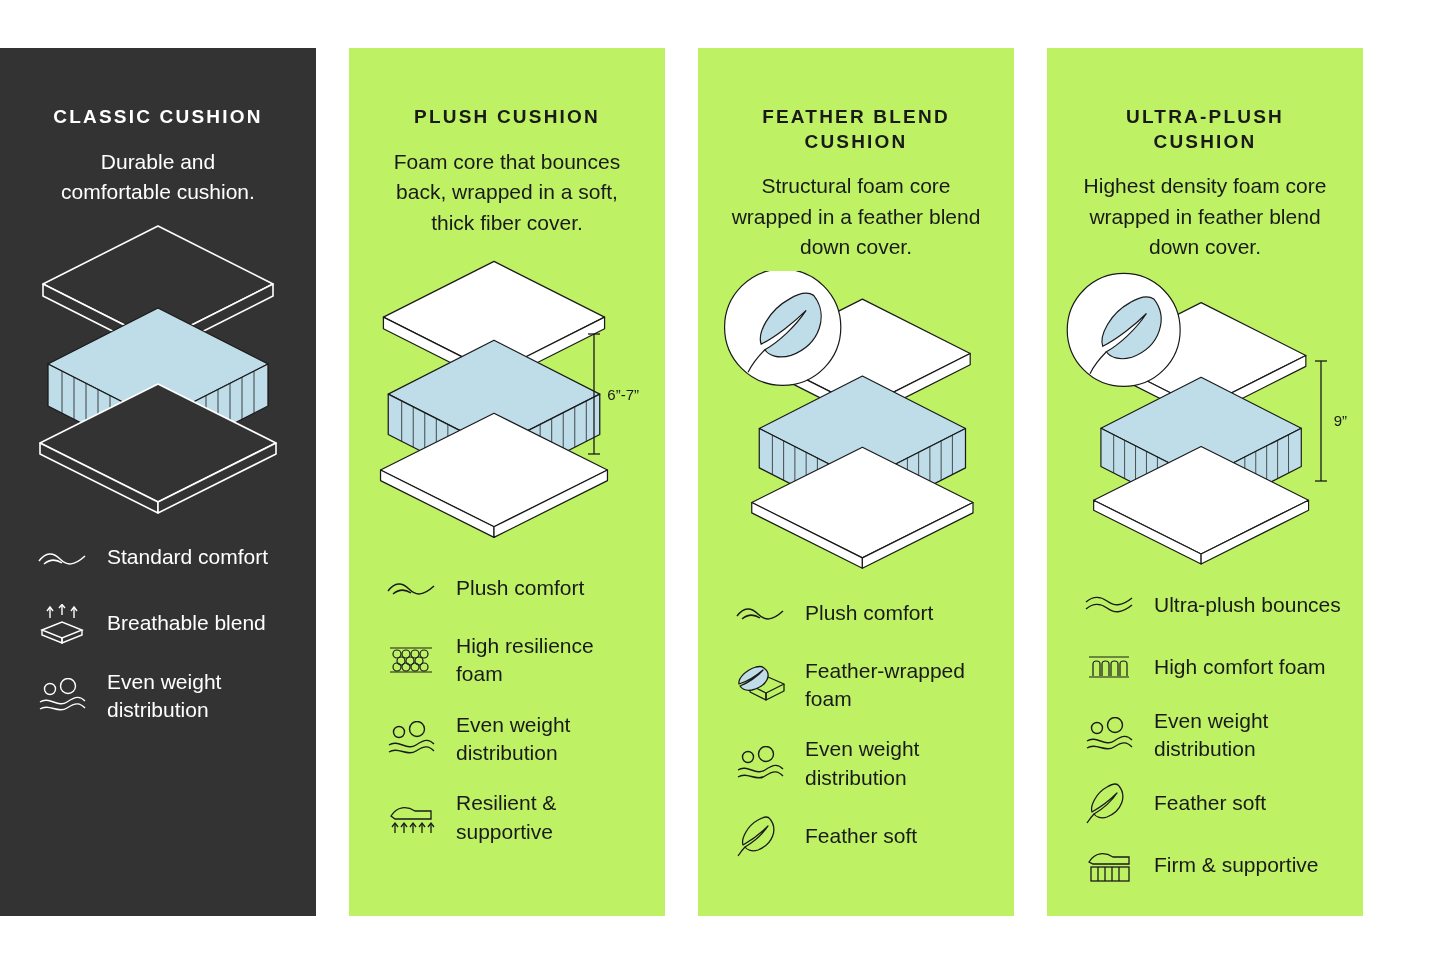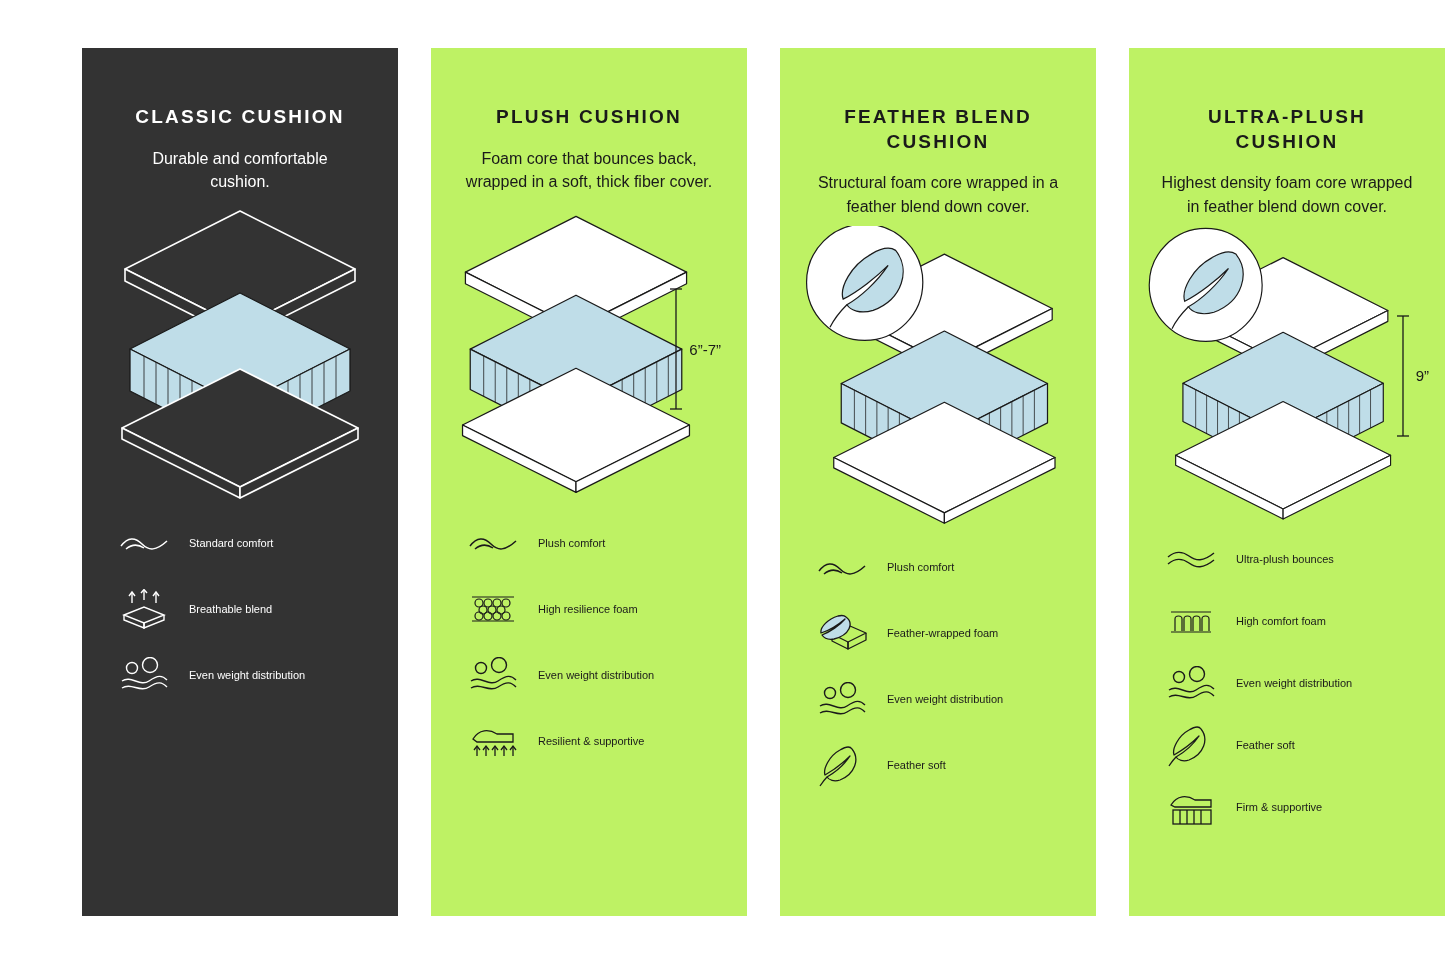--- a/index.html
+++ b/index.html
@@ -19,21 +19,21 @@
     height: 964px;
     background: #ffffff;
   }
   .cards {
     position: absolute;
     left: 0;
     top: 0;
     width: 1445px;
     height: 964px;
     display: flex;
-    justify-content: flex-end;
+    justify-content: flex-start;
     align-items: flex-start;
     gap: 33px;
     padding-top: 48px;
     box-sizing: border-box;
   }
   .card {
     width: 316px;
     height: 868px;
     position: relative;
     box-sizing: border-box;
@@ -52,21 +52,21 @@
     font-size: 19px;
     font-weight: bold;
     letter-spacing: 2.2px;
     line-height: 1.3;
     margin: 0;
     padding: 57px 24px 0 24px;
     text-transform: uppercase;
   }
   .card-desc {
     text-align: center;
-    font-size: 16px;
+    font-size: 21px;
     line-height: 1.45;
     margin: 0;
     padding: 17px 30px 0 30px;
   }
   .card.dark .card-desc {
     padding-left: 45px;
     padding-right: 45px;
   }
 
   
@@ -108,21 +108,21 @@
     min-height: 44px;
   }
   .feature .ficon {
     flex: 0 0 56px;
     height: 42px;
     display: flex;
     align-items: center;
     justify-content: center;
   }
   .feature .flabel {
-    font-size: 11px;
+    font-size: 21px;
     line-height: 1.35;
   }
   .card.dark .feature .flabel { color: #ffffff; }
   .card.light .feature .flabel { color: #1a1a1a; }
 </style>
 </head>
 <body>
 
 <div class="board">
   <div class="cards">

